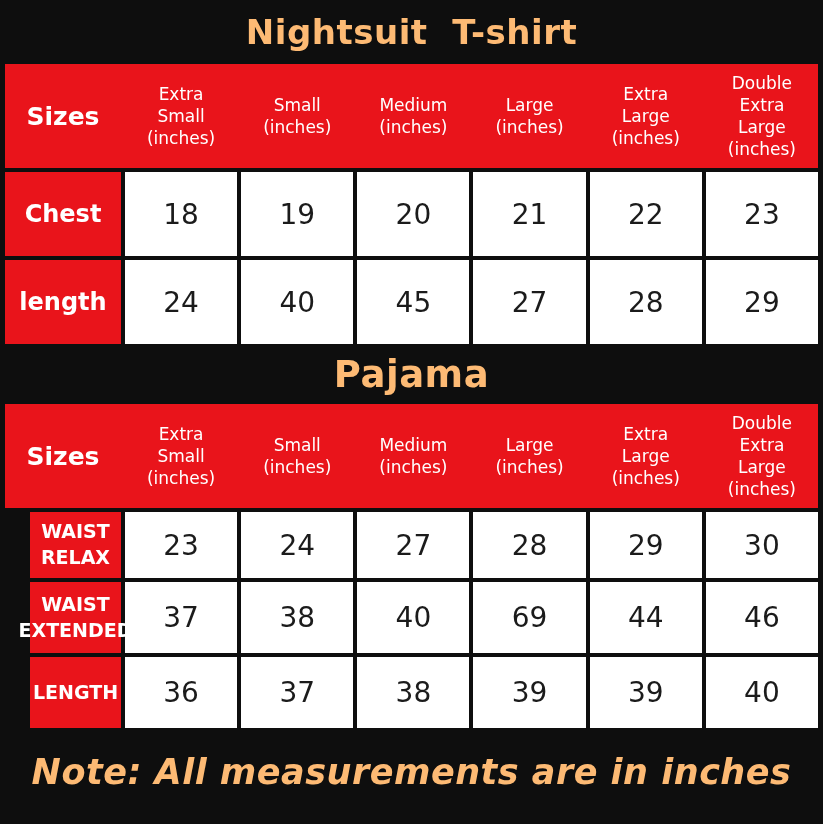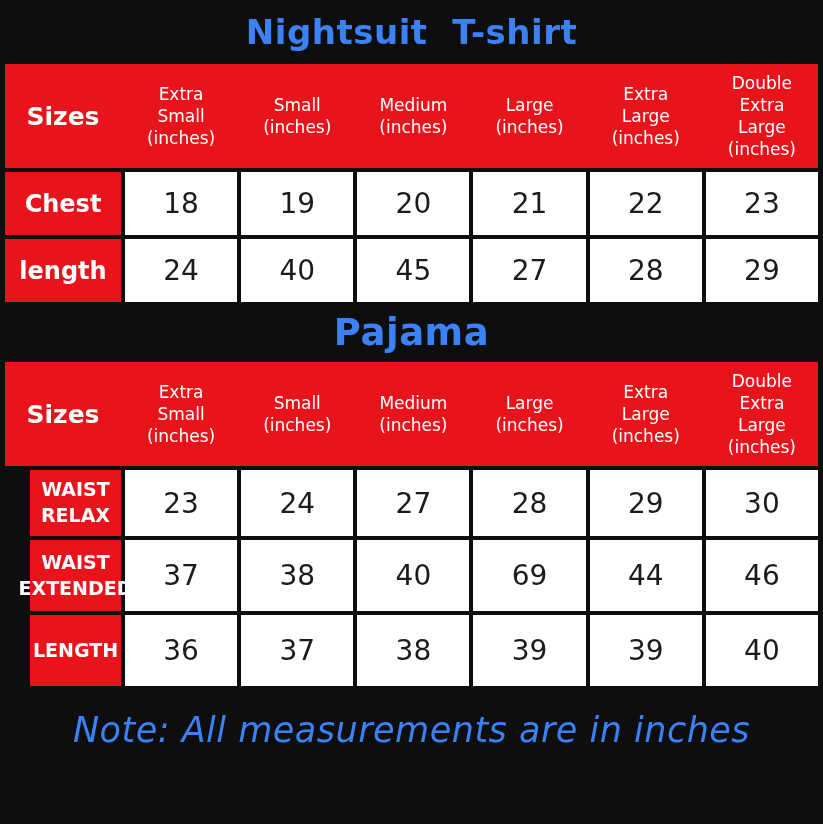--- a/index.html
+++ b/index.html
@@ -13,21 +13,21 @@
     height: 824px;
     background: #0e0e0e;
     overflow: hidden;
     font-family: "DejaVu Sans", "Liberation Sans", sans-serif;
   }
   .band {
     display: flex;
     align-items: center;
     justify-content: center;
     background: #0e0e0e;
-    color: #3b82f6;
+    color: #fdba74;
   }
   .band-title {
     font-size: 34px;
     font-weight: bold;
     letter-spacing: 0.5px;
     white-space: pre;
   }
   .band-top { height: 64px; }
   .band-mid { height: 60px; }
   .band-mid .band-title { font-size: 37px; }
@@ -41,21 +41,21 @@
     gap: 4px;
   }
   .thead {
     background: #e9141b; 
     height: 104px;
   }
   .tbody-row {
     background: #0e0e0e;
     margin-top: 4px;
   }
-  .h84 { height: 63px; }
+  .h84 { height: 84px; }
   .h66 { height: 66px; }
   .h71 { height: 71px; }
 
   .cell {
     display: flex;
     align-items: center;
     justify-content: center;
     text-align: center;
     white-space: pre-line;
   }
@@ -85,20 +85,21 @@
     font-size: 19px;
     font-weight: bold;
     line-height: 1.35;
     margin-left: 25px;
   }
   .val {
     font-size: 28px;
   }
   .band-footer {
     height: 87px;
+    font-weight: bold;
   }
   .note-text {
     font-size: 35px;
     font-style: italic;
     letter-spacing: 0.5px;
   }
 </style>
 </head>
 <body>
 

